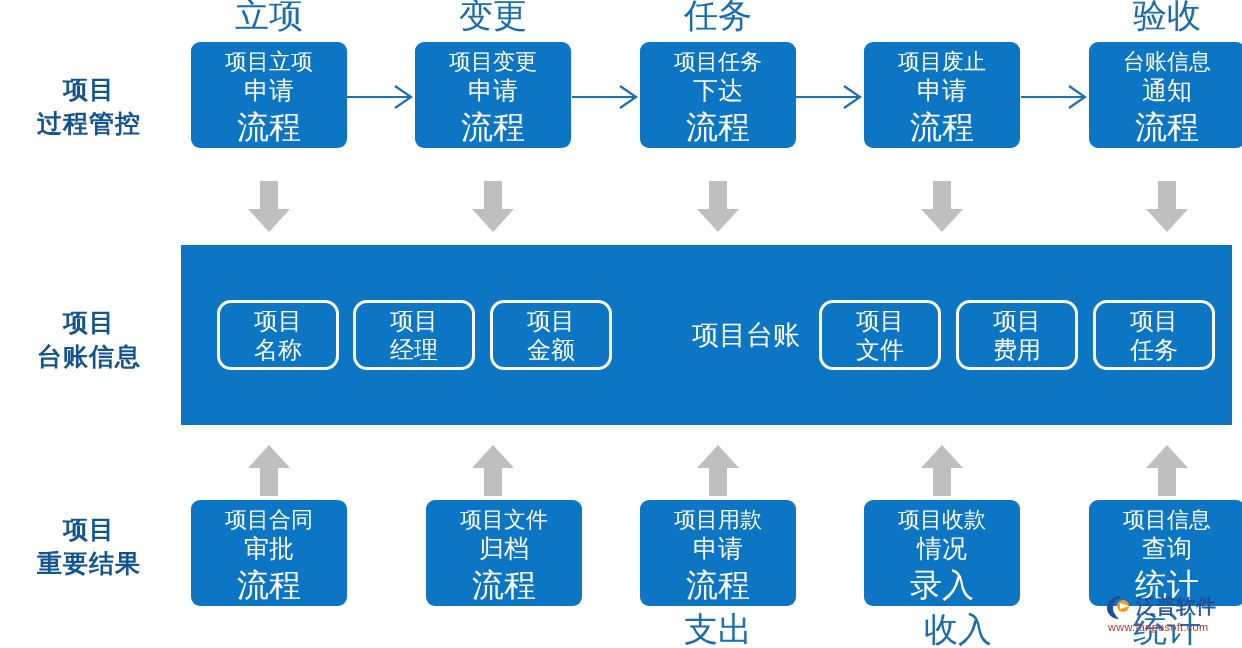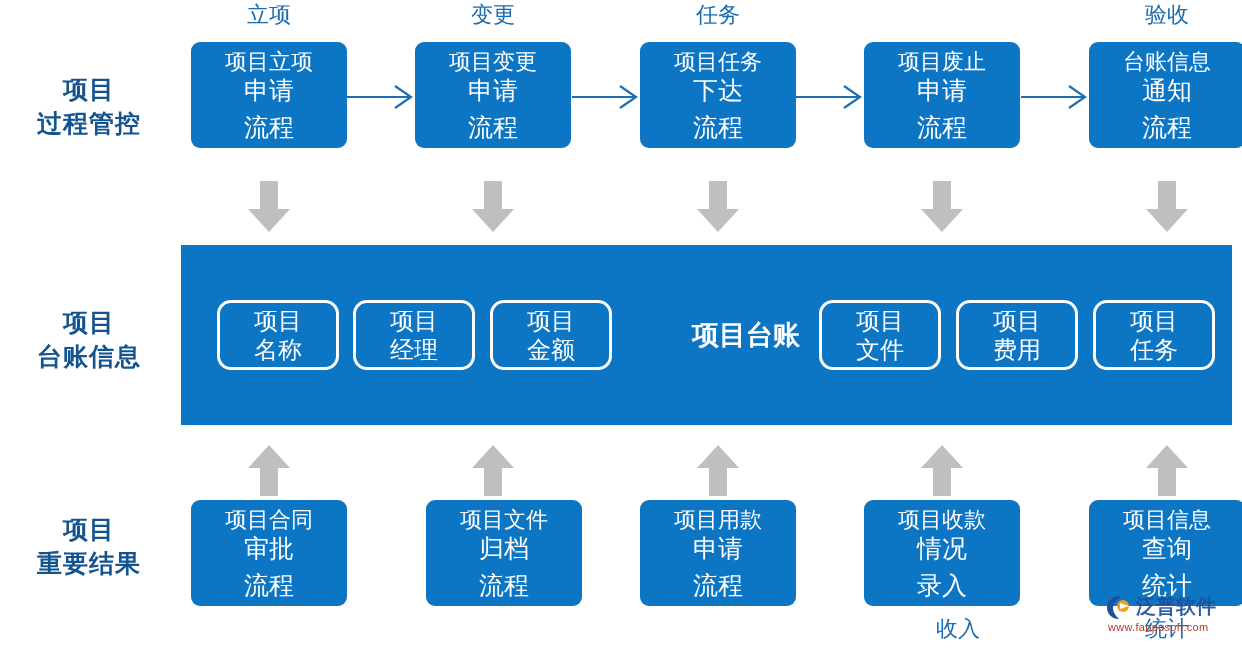--- a/index.html
+++ b/index.html
@@ -34,21 +34,21 @@
   #label-process { left: 0px;  top: 72px; }
   #label-ledger  { left: 0px;  top: 305px; }
   #label-result  { left: 0px;  top: 512px; }
 
   
   .col-caption {
     position: absolute;
     width: 156px;
     text-align: center;
     color: #1a6cb0;
-    font-size: 22px;
+    font-size: 34px;
     line-height: 30px;
   }
   .col-caption.top    { top: 0px; }
   .col-caption.bottom { top: 614px; }
 
   
   .proc-box {
     position: absolute;
     width: 156px;
     height: 106px;
@@ -66,21 +66,21 @@
     font-size: 22px;
     line-height: 29px;
     white-space: nowrap;
   }
   .proc-box .l2 {
     font-size: 25px;
     line-height: 29px;
     white-space: nowrap;
   }
   .proc-box .l3 {
-    font-size: 25px;
+    font-size: 32px;
     line-height: 29px;
     margin-top: 8px;
     white-space: nowrap;
   }
   .top-box    { top: 42px; }
   .bottom-box { top: 500px; }
 
   
   .connector {
     position: absolute;
@@ -128,21 +128,21 @@
     line-height: 29px;
     white-space: nowrap;
   }
   #banner-title {
     position: absolute;
     top: 74px;
     left: 475px;
     width: 180px;
     text-align: center;
     color: #ffffff;
-    font-weight: bold;
+    font-weight: normal;
     font-size: 27px;
     line-height: 32px;
     white-space: nowrap;
   }
 
   
   #watermark {
     position: absolute;
     left: 1106px;
     top: 592px;
@@ -348,20 +348,21 @@
     <div class="l1">项目收款</div>
     <div class="l2">情况</div>
     <div class="l3">录入</div>
   </div>
   <div class="proc-box bottom-box" style="left:1089px">
     <div class="l1">项目信息</div>
     <div class="l2">查询</div>
     <div class="l3">统计</div>
   </div>
 
+  <div class="col-caption bottom" style="left:640px">支出</div>
   <div class="col-caption bottom" style="left:880px">收入</div>
   <div class="col-caption bottom" style="left:1089px">统计</div>
 
   <div id="watermark">
     <svg class="wm-mark" viewBox="0 0 30 26">
       <path d="M14 2 C6 2 1 8 1 14 C1 20 6 25 13 25 C9 21 7 18 7 14 C7 9 10 5 15 4 Z" fill="#1f4f9a"></path>
       <circle cx="17" cy="12" r="6" fill="#f0a020"></circle>
       <path d="M14 9 L23 12 L14 15 Z" fill="#ffffff"></path>
     </svg>
     <div class="wm-text">泛普软件</div>

